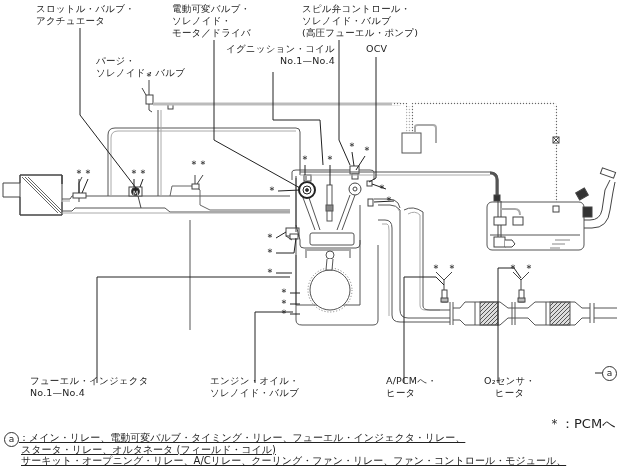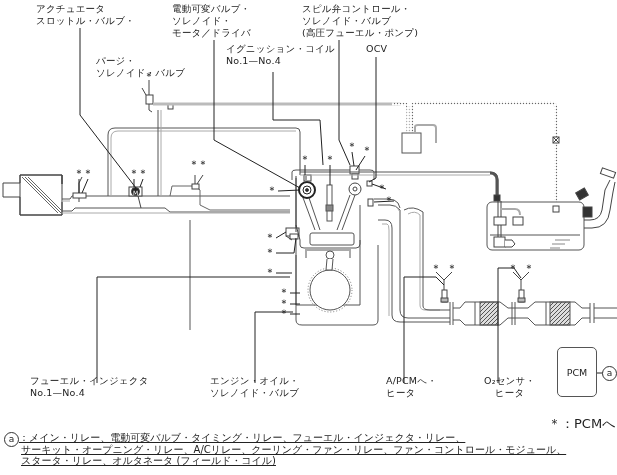--- a/index.html
+++ b/index.html
@@ -220,38 +220,38 @@
     <text x="529" y="272">＊</text>
   </g>
   <g stroke="#222" fill="none">
     <path d="M278,191 L300,190 M386,189 L372,184 M394,201 L374,202 M276,238 L286,232 M276,253 L294,253 L296,238 M276,273 L292,273 M290,293 L300,293 M290,304 L300,304 M290,314 L300,314"></path>
     <path d="M305,165 L305,175 M330,165 L330,185 M352,152 L354,166 M365,156 L356,170 M134,179 L134,187 M143,179 L140,187 M79,179 L79,193 M88,179 L82,193"></path>
   </g>
   <text x="135.5" y="194.5" font-size="6" fill="#fff" text-anchor="middle" font-family="DejaVu Sans, sans-serif">M</text>
 </svg>
 
 <div class="lbl" style="left:36px;top:3px;">
+  <span>スロットル・バルブ・</span>
   <span>アクチュエータ</span>
-  <span>スロットル・バルブ・</span>
 </div>
 <div class="lbl" style="left:172px;top:3px;">
   <span>電動可変バルブ・</span>
   <span>ソレノイド・</span>
   <span>モータ／ドライバ</span>
 </div>
 <div class="lbl" style="left:302px;top:3px;">
   <span>スピル弁コントロール・</span>
   <span>ソレノイド・バルブ</span>
   <span>(高圧フューエル・ポンプ)</span>
 </div>
 <div class="lbl" style="left:96px;top:55px;">
   <span>パージ・</span>
   <span>ソレノイド・バルブ</span>
 </div>
-<div class="lbl" style="left:226px;top:43px;">
+<div class="lbl" style="left:226px;top:43px;text-align:right;">
   <span>イグニッション・コイル</span>
   <span>No.1—No.4</span>
 </div>
 <div class="lbl" style="left:366px;top:43px;">
   <span>OCV</span>
 </div>
 <div class="lbl" style="left:30px;top:375px;">
   <span>フューエル・インジェクタ</span>
   <span>No.1—No.4</span>
 </div>
@@ -261,31 +261,28 @@
 </div>
 <div class="lbl" style="left:386px;top:375px;">
   <span>A/PCMへ・</span>
   <span>ヒータ</span>
 </div>
 <div class="lbl" style="left:472px;top:375px;text-align:center;margin-left:12px;">
   <span>O₂センサ・</span>
   <span>ヒータ</span>
 </div>
 
-<div class="pcm-box">
-  <span>PCM</span>
-</div>
 <div class="circ" style="left:602px;top:366px;">
   <span>a</span>
 </div>
 
 <div class="note">＊：PCMへ</div>
 
 <div class="circ" style="left:4px;top:432px;">
   <span>a</span>
 </div>
 <div class="legend" style="left:19px;top:432px;">
   <div>：メイン・リレー、電動可変バルブ・タイミング・リレー、フューエル・インジェクタ・リレー、</div>
+  <div style="margin-left:2px;">スタータ・リレー、オルタネータ (フィールド・コイル)</div>
   <div style="margin-left:2px;">サーキット・オープニング・リレー、A/Cリレー、クーリング・ファン・リレー、ファン・コントロール・モジュール、</div>
-  <div style="margin-left:2px;">スタータ・リレー、オルタネータ (フィールド・コイル)</div>
 </div>
 
 </div>
 
 </body></html>

